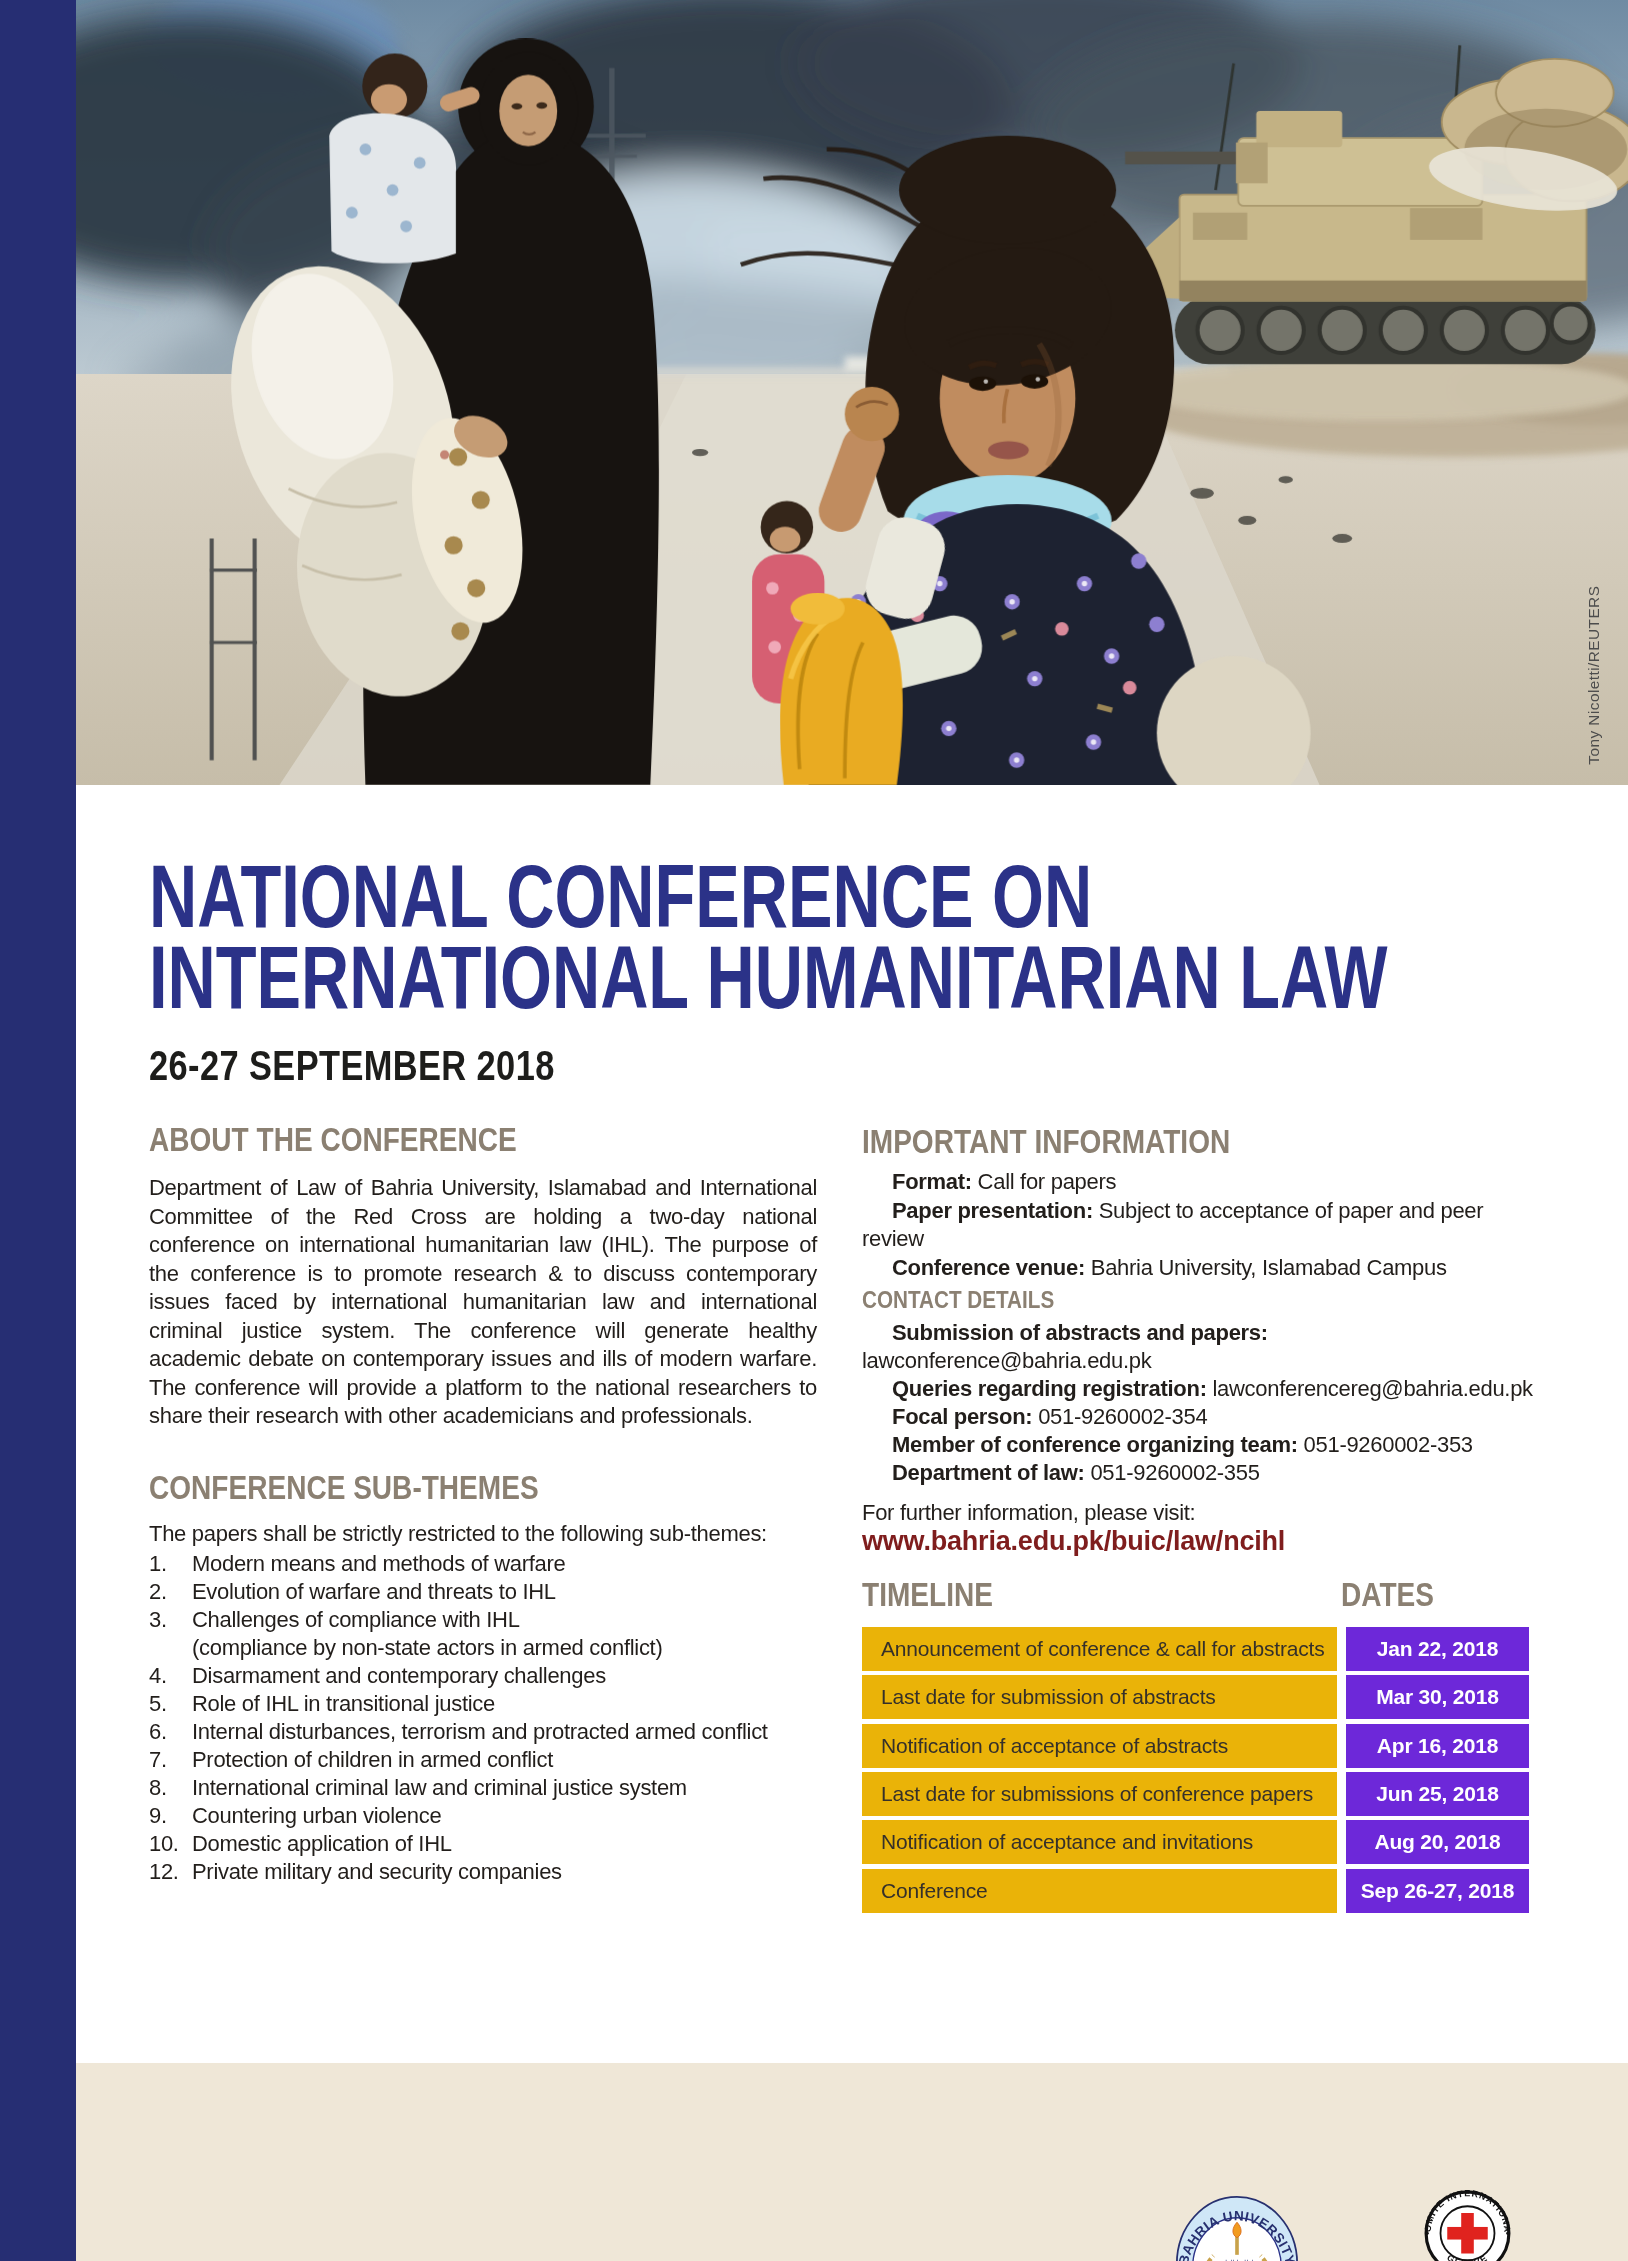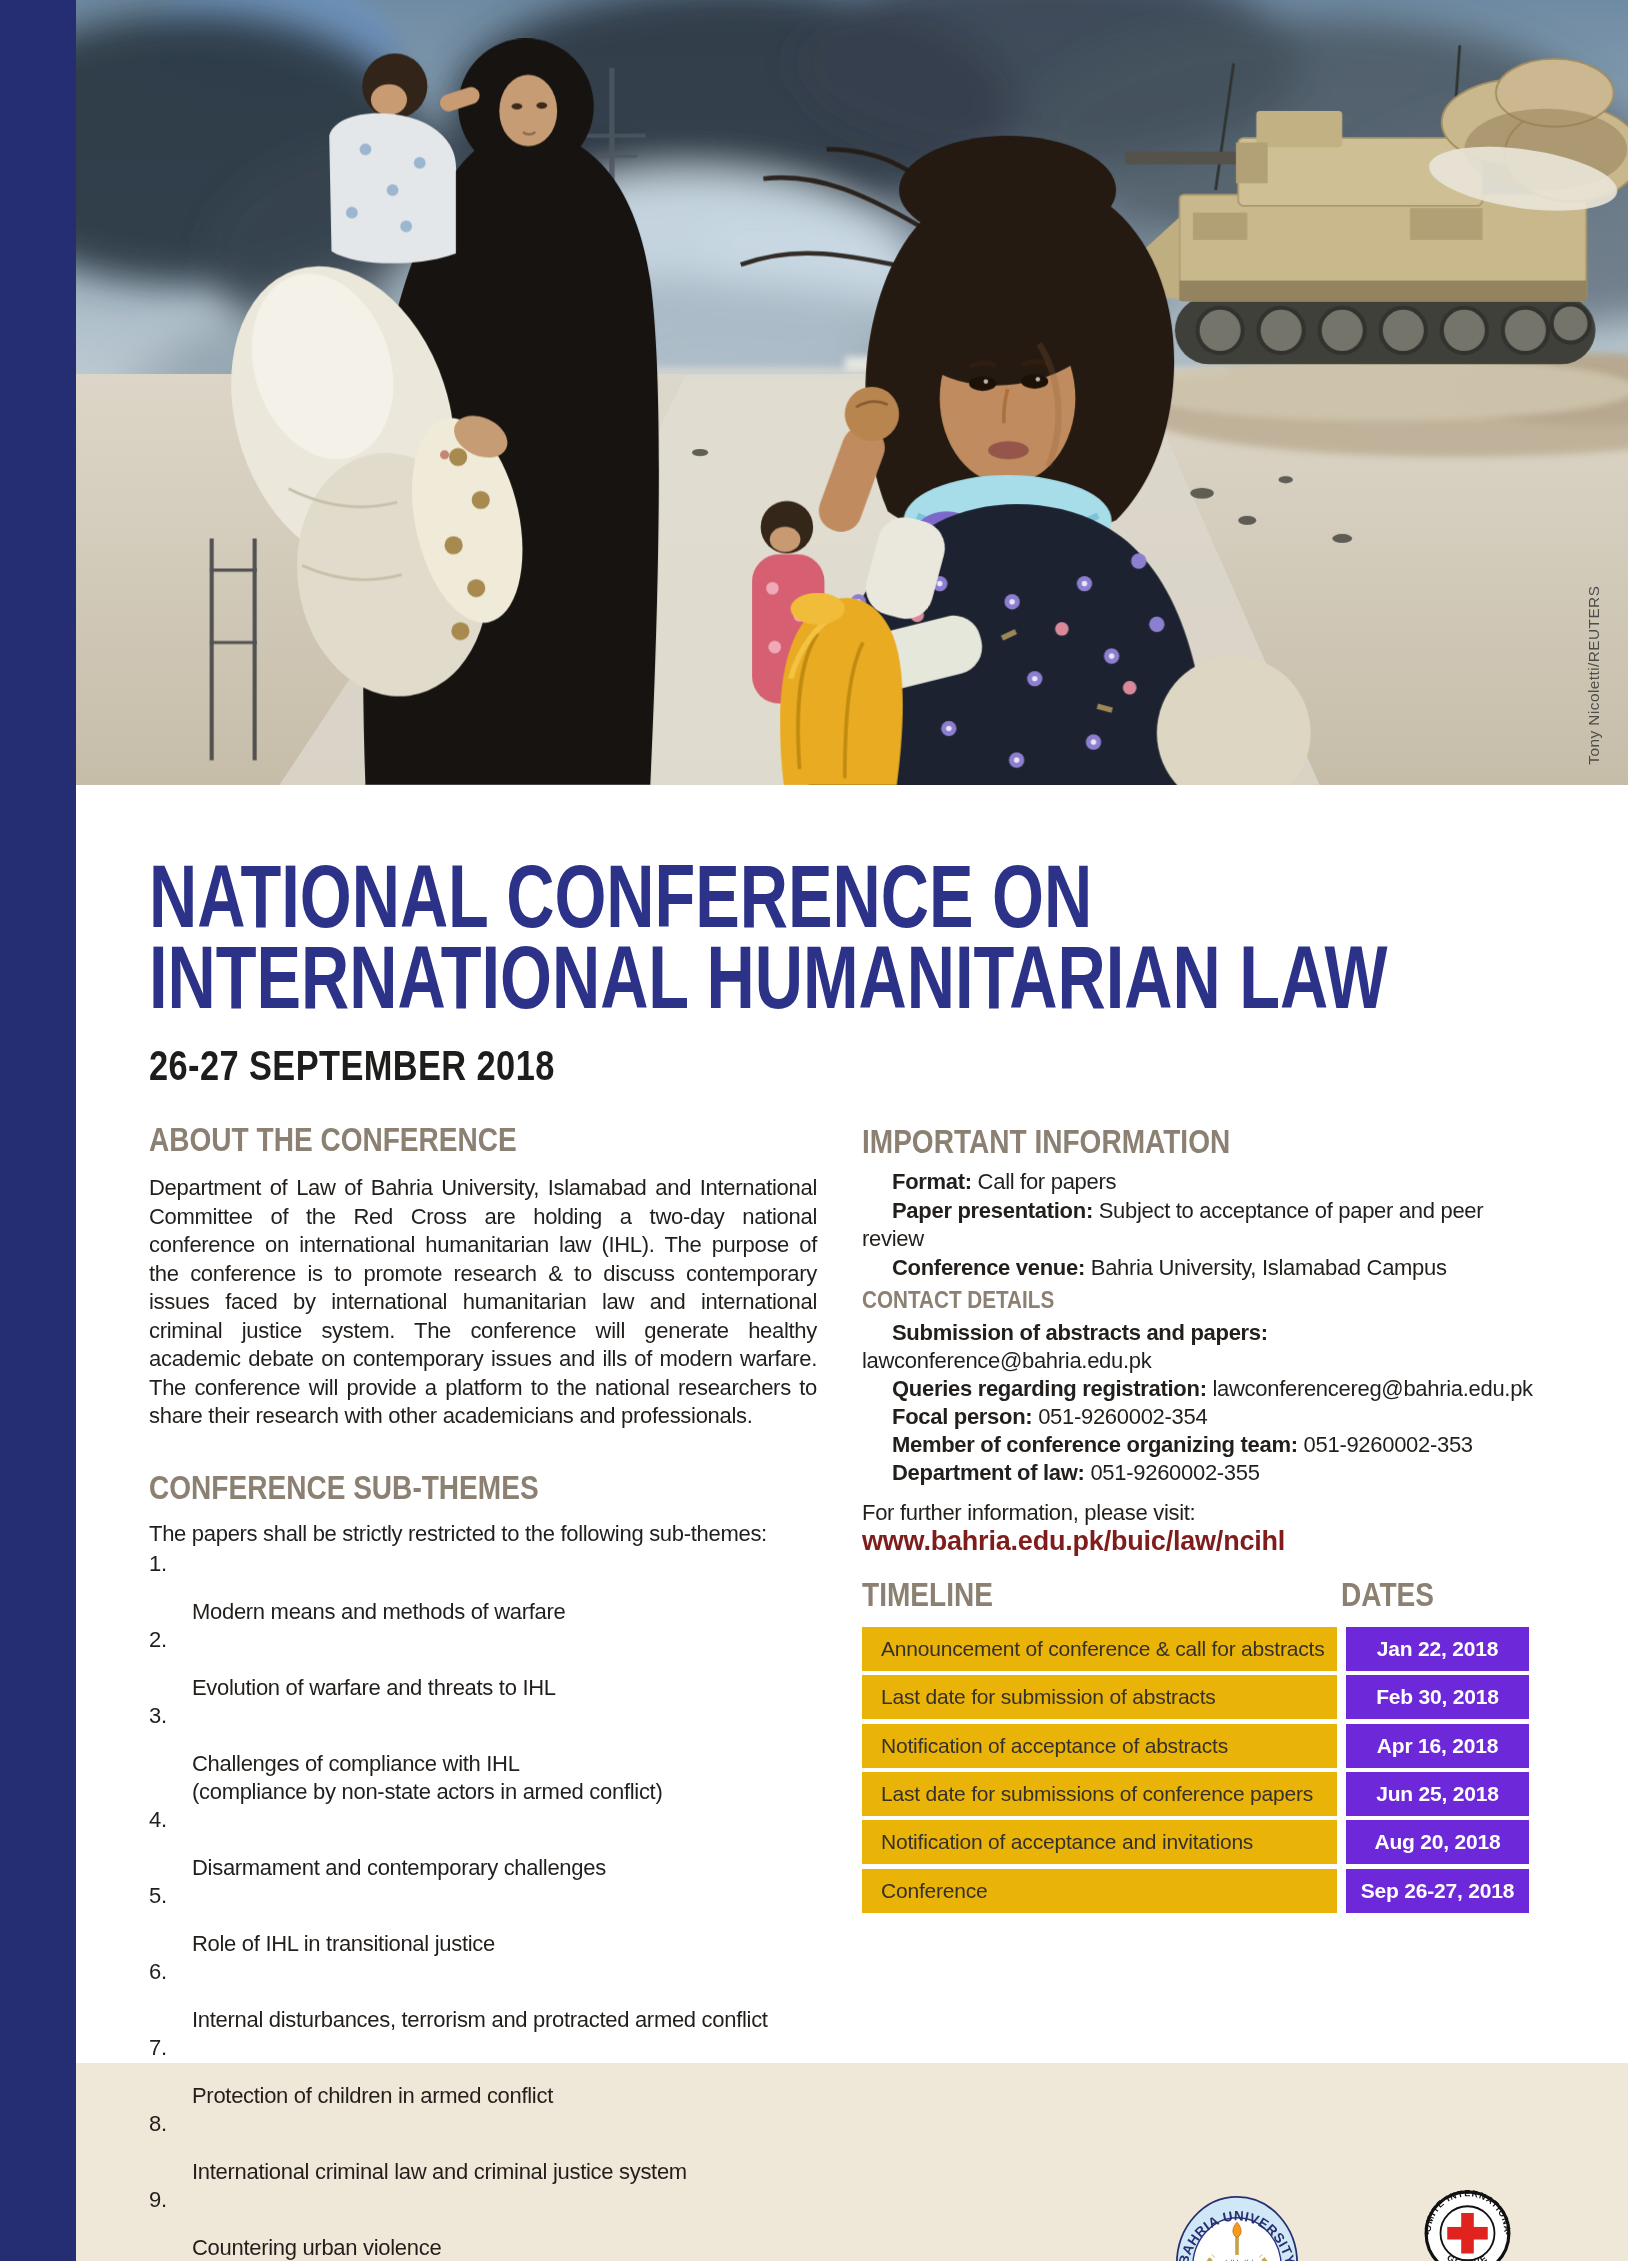--- a/index.html
+++ b/index.html
@@ -19,21 +19,21 @@
   .hsub{position:absolute;color:#8b8072;font-weight:bold;font-size:23.5px;line-height:1;
          transform:scaleX(.88);transform-origin:0 0;white-space:nowrap;z-index:3;}
   .bodytxt{font-size:22px;letter-spacing:-0.3px;color:#221e1b;z-index:3;}
   #about-heading{left:149px;top:1123px;}
   #about-body{position:absolute;left:149px;top:1174px;width:668px;line-height:28.5px;text-align:justify;}
   #sub-heading{left:149px;top:1471px;}
   #sub-intro{position:absolute;left:149px;top:1521px;white-space:nowrap;}
   #sub-list{position:absolute;left:149px;top:1550px;width:678px;}
   .li{display:flex;line-height:28px;}
   .num{width:43px;flex:none;}
-  .txt{white-space:pre-line;flex:1;margin-top:48px;}
+  .txt{white-space:pre-line;flex:1;}
   #imp-heading{left:862px;top:1125px;}
   #info-block{position:absolute;left:862px;top:1168px;line-height:28.5px;width:687px;}
   .lbl{font-weight:bold;margin-left:30px;}
   #contact-heading{left:862px;top:1289px;}
   #contact-block{position:absolute;left:862px;top:1319px;line-height:28px;width:687px;}
   #visit-block{position:absolute;left:862px;top:1498px;line-height:29px;}
   .url{font-weight:bold;color:#7f1d1d;font-size:27px;text-decoration:none;letter-spacing:-0.2px;}
   #timeline-heading{left:862px;top:1578px;}
   #dates-heading{left:1341px;top:1578px;}
   .trow{position:absolute;left:862px;width:667px;height:44px;z-index:3;}
@@ -365,21 +365,21 @@
 
   <div class="hsec" id="timeline-heading">TIMELINE</div>
   <div class="hsec" id="dates-heading">DATES</div>
 
   <div class="trow" style="top:1627px">
     <div class="tevent">Announcement of conference &amp; call for abstracts</div>
     <div class="tdate">Jan 22, 2018</div>
   </div>
   <div class="trow" style="top:1675px">
     <div class="tevent">Last date for submission of abstracts</div>
-    <div class="tdate">Feb 30, 2018</div>
+    <div class="tdate">Mar 30, 2018</div>
   </div>
   <div class="trow" style="top:1724px">
     <div class="tevent">Notification of acceptance of abstracts</div>
     <div class="tdate">Apr 16, 2018</div>
   </div>
   <div class="trow" style="top:1772px">
     <div class="tevent">Last date for submissions of conference papers</div>
     <div class="tdate">Jun 25, 2018</div>
   </div>
   <div class="trow" style="top:1820px">

